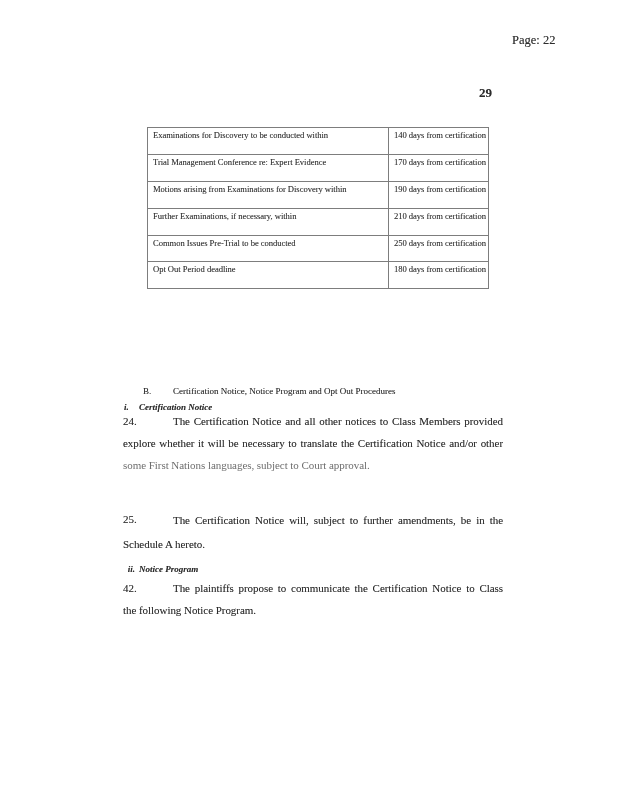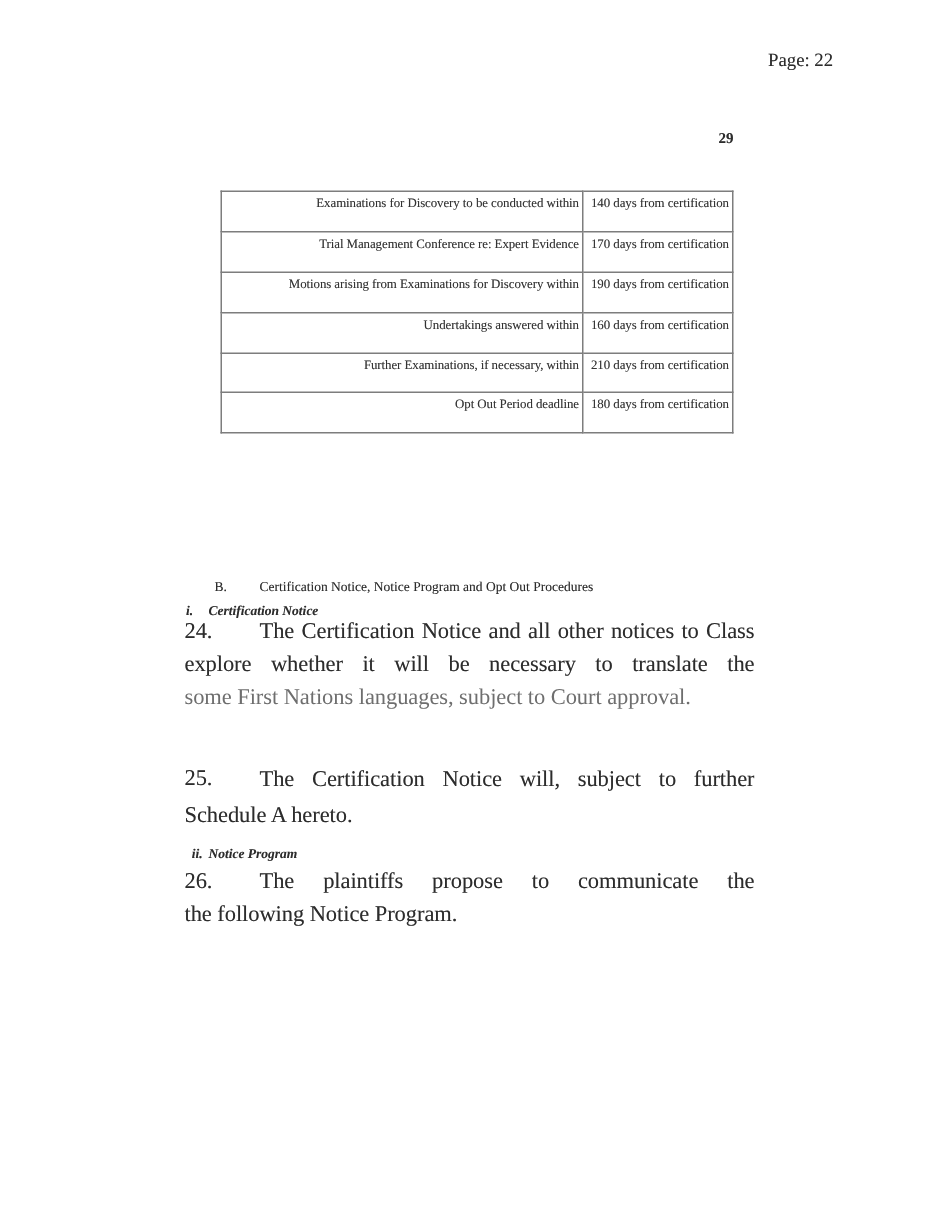--- a/index.html
+++ b/index.html
@@ -22,21 +22,21 @@
     top: 33px;
     left: 512px;
     font-size: 12.5px;
     line-height: 15px;
     white-space: nowrap;
   }
   .folio {
     position: absolute;
     top: 86px;
     left: 479px;
-    font-size: 10px;
+    font-size: 13px;
     line-height: 14px;
     font-weight: bold;
   }
   table.schedule {
     position: absolute;
     top: 127px;
     left: 147px;
     width: 327px;
     border-collapse: collapse;
     table-layout: fixed;
@@ -45,21 +45,21 @@
     border: 1px solid #7d7d7d;
     vertical-align: top;
     padding: 2px 2px 1px 5px;
     font-size: 8.6px;
     letter-spacing: -0.05px;
     line-height: 11px;
     color: #333333;
     overflow: hidden;
   }
   table.schedule tr { height: 26.9px; }
-  td.item-cell { width: 233px; white-space: nowrap; text-align: right; }
+  td.item-cell { width: 233px; white-space: nowrap; }
   td.deadline-cell { width: 92px; }
 
   .heading-b {
     position: absolute;
     top: 385px;
     left: 143px;
     font-size: 9px;
     font-weight: normal;
     line-height: 13px;
     white-space: nowrap;
@@ -75,21 +75,21 @@
     left: 124px;
   }
   .subheading .h-num { display: inline-block; width: 15px; font-style: italic; }
   #heading-i  { top: 401px; }
   #heading-ii { top: 563px; text-align: center; }
 
   .para {
     position: absolute;
     left: 123px;
     width: 380px;
-    font-size: 15px;
+    font-size: 11px;
     letter-spacing: -0.05px;
   }
   #para-24 { top: 410px; }
   #para-25 { top: 508px; }
   #para-26 { top: 577px; }
   .para .p-num {
     position: absolute;
     left: 0;
     top: 0;
     width: 50px;
@@ -128,26 +128,26 @@
       </tr>
       <tr>
         <td class="item-cell">Trial Management Conference re: Expert Evidence</td>
         <td class="deadline-cell">170 days from certification</td>
       </tr>
       <tr>
         <td class="item-cell">Motions arising from Examinations for Discovery within</td>
         <td class="deadline-cell">190 days from certification</td>
       </tr>
       <tr>
-        <td class="item-cell">Undertakings answered within</td>
-        <td class="deadline-cell">160 days from certification</td>
+        <td class="item-cell">Further Examinations, if necessary, within</td>
+        <td class="deadline-cell">210 days from certification</td>
       </tr>
       <tr>
-        <td class="item-cell">Further Examinations, if necessary, within</td>
-        <td class="deadline-cell">210 days from certification</td>
+        <td class="item-cell">Common Issues Pre-Trial to be conducted</td>
+        <td class="deadline-cell">250 days from certification</td>
       </tr>
       <tr>
         <td class="item-cell">Opt Out Period deadline</td>
         <td class="deadline-cell">180 days from certification</td>
       </tr>
     </tbody>
   </table>
 
   <div class="heading-b">
     <span class="h-num">B.</span><span>Certification Notice, Notice Program and Opt Out Procedures</span>
@@ -168,18 +168,18 @@
     <span class="p-num">25.</span>
     <div class="p-line first">The Certification Notice will, subject to further amendments, be in the form set out in</div>
     <div class="p-line last">Schedule A hereto.</div>
   </div>
 
   <div class="subheading" id="heading-ii">
     <span class="h-num">ii.</span><span>Notice Program</span>
   </div>
 
   <div class="para" id="para-26">
-    <span class="p-num">26.</span>
+    <span class="p-num">42.</span>
     <div class="p-line first">The plaintiffs propose to communicate the Certification Notice to Class Members through</div>
     <div class="p-line last">the following Notice Program.</div>
   </div>
 
 </div>
 
 </body></html>

